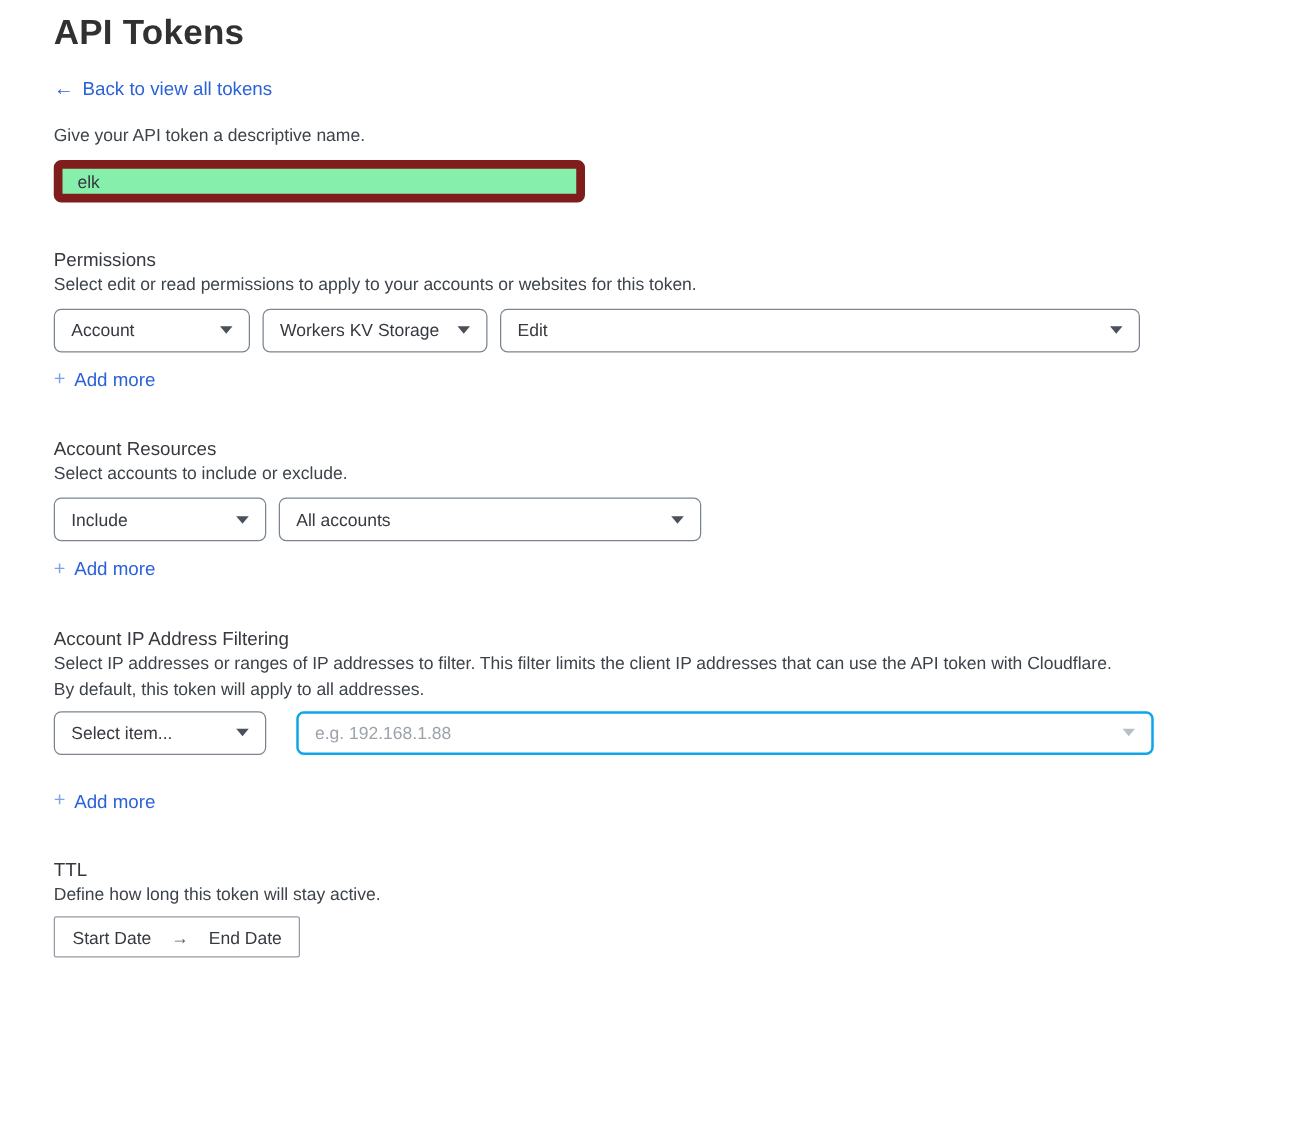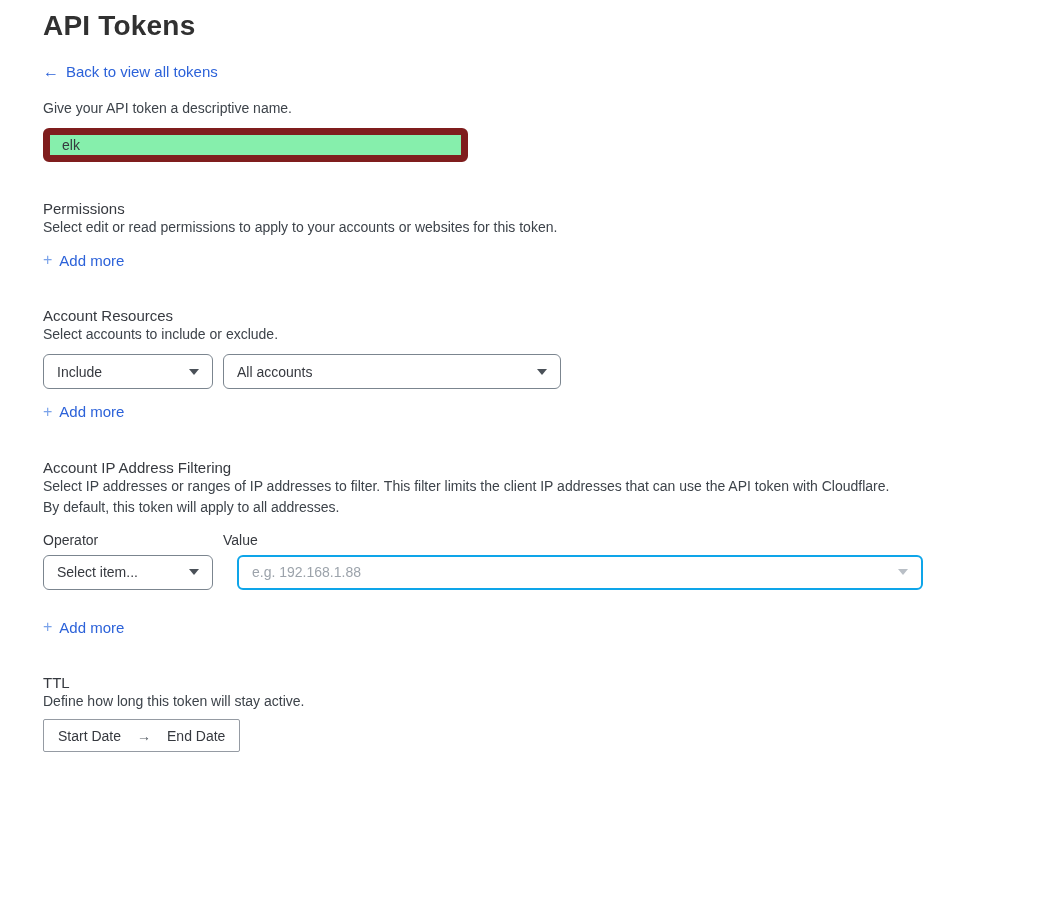--- a/index.html
+++ b/index.html
@@ -92,20 +92,34 @@
     <div class="field-desc">Give your API token a descriptive name.</div>
     <div class="control-row">
       <input class="text-input" type="text" value="elk" style="">
     </div>
   </div>
 
   
   <div class="section">
     <div class="field-label">Permissions</div>
     <div class="field-desc">Select edit or read permissions to apply to your accounts or websites for this token.</div>
+    <div class="control-row">
+      <div class="select w-account">
+        <span>Account</span>
+        <span class="chev"></span>
+      </div>
+      <div class="select w-kv">
+        <span>Workers KV Storage</span>
+        <span class="chev"></span>
+      </div>
+      <div class="select w-edit">
+        <span>Edit</span>
+        <span class="chev"></span>
+      </div>
+    </div>
     <a class="add-more">
       <span class="plus">+</span>
       <span>Add more</span>
     </a>
   </div>
 
   
   <div class="section">
     <div class="field-label">Account Resources</div>
     <div class="field-desc">Select accounts to include or exclude.</div>
@@ -122,24 +136,20 @@
     <a class="add-more">
       <span class="plus">+</span>
       <span>Add more</span>
     </a>
   </div>
 
   
   <div class="section">
     <div class="field-label">Account IP Address Filtering</div>
     <div class="field-desc">Select IP addresses or ranges of IP addresses to filter. This filter limits the client IP addresses that can use the API token with Cloudflare. By default, this token will apply to all addresses.</div>
-    <div class="labels-row">
-      <div class="op-label">Operator</div>
-      <div>Value</div>
-    </div>
     <div class="controls-row">
       <div class="select w-operator">
         <span>Select item...</span>
         <span class="chev"></span>
       </div>
       <div class="combo-input">
         <input type="text" placeholder="e.g. 192.168.1.88" style="">
         <span class="chev light"></span>
       </div>
     </div>

